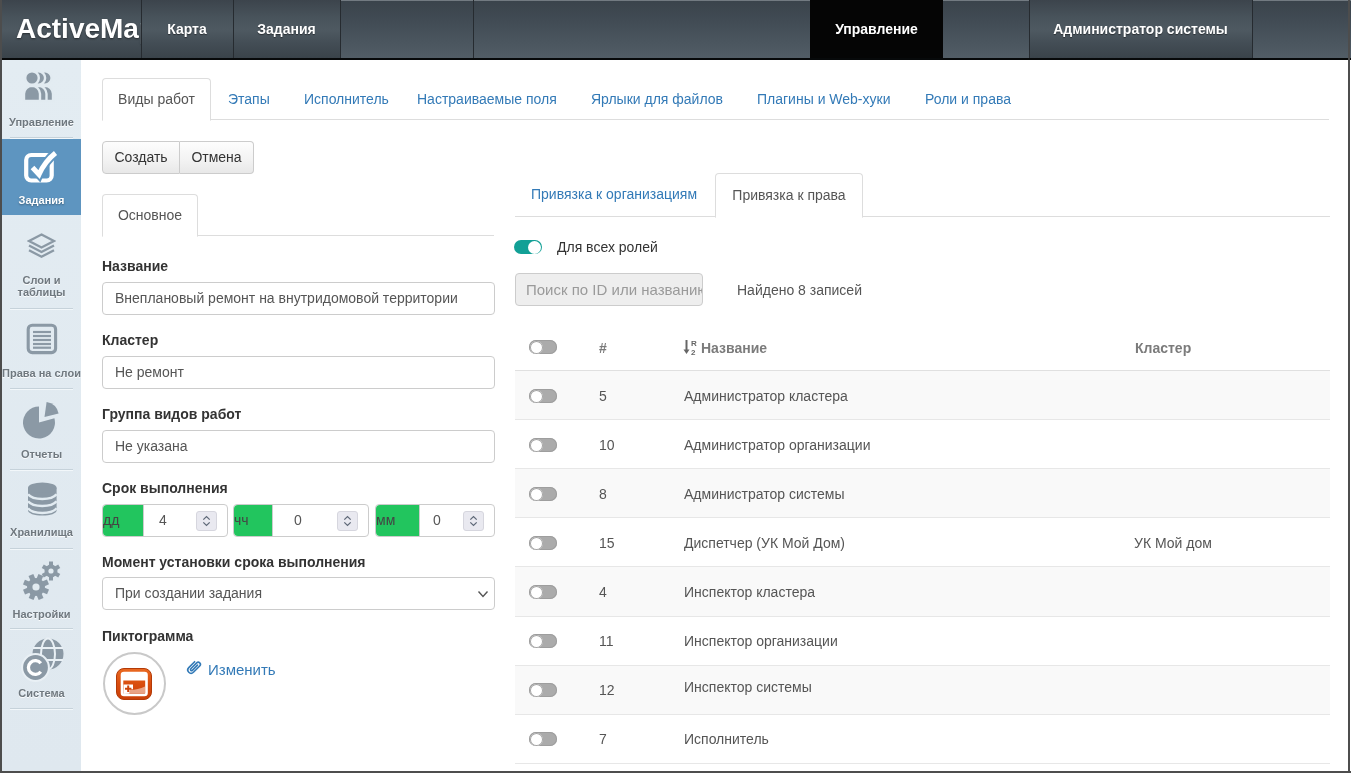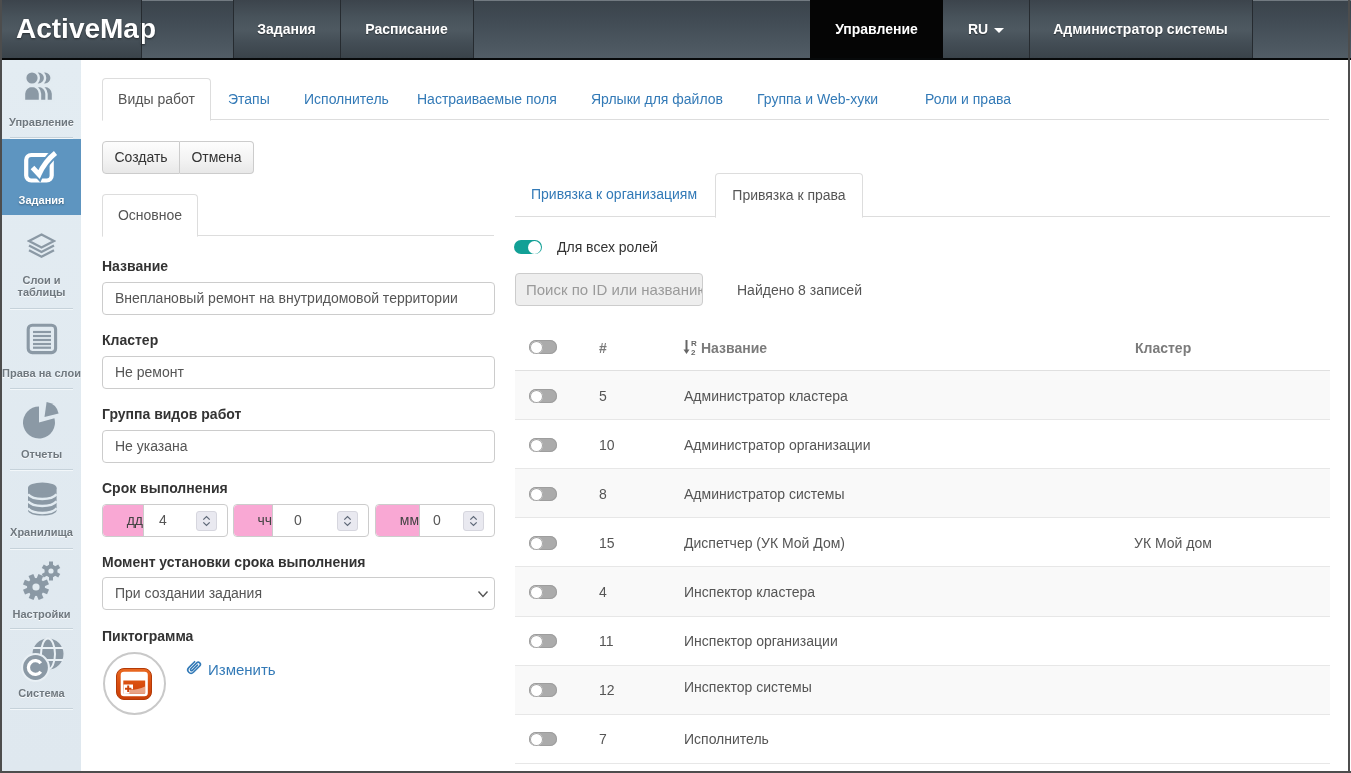--- a/index.html
+++ b/index.html
@@ -35,21 +35,21 @@
 
 .btn { position:absolute; top:141px; height:31px; line-height:31px; text-align:center; font-size:14px; color:#333;
   background:linear-gradient(180deg,#fdfdfd 0%,#f2f2f2 60%,#e8e8e8 100%); border:1px solid #ccc; }
 #btn1 { left:102px; width:76px; border-radius:4px 0 0 4px; }
 #btn2 { left:180px; width:73px; border-radius:0 4px 4px 0; border-left:none; }
 
 
 .flabel { position:absolute; left:102px; font-size:14px; font-weight:bold; color:#333; white-space:nowrap; }
 .finput { position:absolute; left:102px; width:367px; height:19px; padding:6px 12px; border:1px solid #ccc; border-radius:4px; font-size:14px; color:#555; line-height:19px; background:#fff; white-space:nowrap; overflow:hidden; }
 .igroup { position:absolute; height:31px; border:1px solid #ccc; border-radius:4px; background:#fff; }
-.iaddon { position:absolute; left:0; top:0; bottom:0; background:#f9a8d4; border-right:1px solid #ccc; border-radius:4px 0 0 4px; color:#444; font-size:14px; text-align:right; line-height:31px; }
+.iaddon { position:absolute; left:0; top:0; bottom:0; background:#22c55e; border-right:1px solid #ccc; border-radius:4px 0 0 4px; color:#444; font-size:14px; text-align:left; line-height:31px; }
 .ival { position:absolute; top:0; bottom:0; font-size:14px; line-height:31px; }
 .spin { position:absolute; width:19px; height:18px; top:6px; background:#e9e9f0; border:1px solid #d6d6de; border-radius:3px; }
 .spin svg { position:absolute; left:4px; top:3px; }
 
 
 .tog { position:absolute; width:28px; height:14px; border-radius:7px; }
 .tog .knob { position:absolute; top:0.5px; width:13px; height:13px; border-radius:50%; background:#fff; }
 .tog.on { background:#12a096; }
 .tog.on .knob { right:1px; }
 .tog.off { background:#ababab; box-shadow:inset 0 0 0 1px #9e9e9e; }
@@ -61,29 +61,28 @@
 .tcell { position:absolute; font-size:14px; color:#555; white-space:nowrap; }
 .thead-txt { position:absolute; font-size:14px; font-weight:bold; color:#7b7b7b; white-space:nowrap; }
 </style>
 </head>
 <body>
 
 <div id="navbar">
   <div id="logoblock"></div>
   <div id="logo">ActiveMap</div>
   <div class="navsep" style="left:141px"></div>
+  <div class="navitem" style="left:141px;width:92px">Карта</div>
   <div class="navsep" style="left:233px"></div>
   <div class="navitem" style="left:233px;width:107px">Задания</div>
   <div class="navsep" style="left:340px"></div>
-  <div class="navitem" style="left:340px;width:133px">Расписание</div>
   <div class="navsep" style="left:473px"></div>
   <div id="nav-active">
       <div class="navitem bare" style="left:0;width:133px">Управление</div>
     </div>
-  <div class="navitem" style="left:943px;width:86px">RU<span class="caret"></span></div>
   <div class="navsep" style="left:1029px"></div>
   <div class="navitem" style="left:1029px;width:223px">Администратор системы</div>
   <div class="navsep" style="left:1252px"></div>
 </div>
 
 <div id="sidebar">
 
   <div id="sb-active"></div>
 
   <div class="sbsep" style="top:77px"></div>
@@ -223,21 +222,21 @@
   </svg>
   <div class="sblabel" style="top:627px">Система</div>
 </div>
 
 <div class="tabline" style="left:102px;top:119px;width:1227px"></div>
 <div class="tab-active" style="left:102px;top:78px;width:107px;height:41px;line-height:41px;z-index:2">Виды работ</div>
 <div class="tablink" style="left:228px;top:91px">Этапы</div>
 <div class="tablink" style="left:304px;top:91px">Исполнитель</div>
 <div class="tablink" style="left:417px;top:91px">Настраиваемые поля</div>
 <div class="tablink" style="left:591px;top:91px">Ярлыки для файлов</div>
-<div class="tablink" style="left:757px;top:91px">Группа и Web-хуки</div>
+<div class="tablink" style="left:757px;top:91px">Плагины и Web-хуки</div>
 <div class="tablink" style="left:925px;top:91px">Роли и права</div>
 
 <div class="btn" id="btn1">Создать</div>
 <div class="btn" id="btn2">Отмена</div>
 
 <div class="tabline" style="left:102px;top:235px;width:392px"></div>
 <div class="tab-active" style="left:102px;top:194px;width:94px;height:41px;line-height:41px;z-index:2">Основное</div>
 
 <div class="flabel" style="top:258px">Название</div>
 <div class="finput" style="top:282px">Внеплановый ремонт на внутридомовой территории</div>

